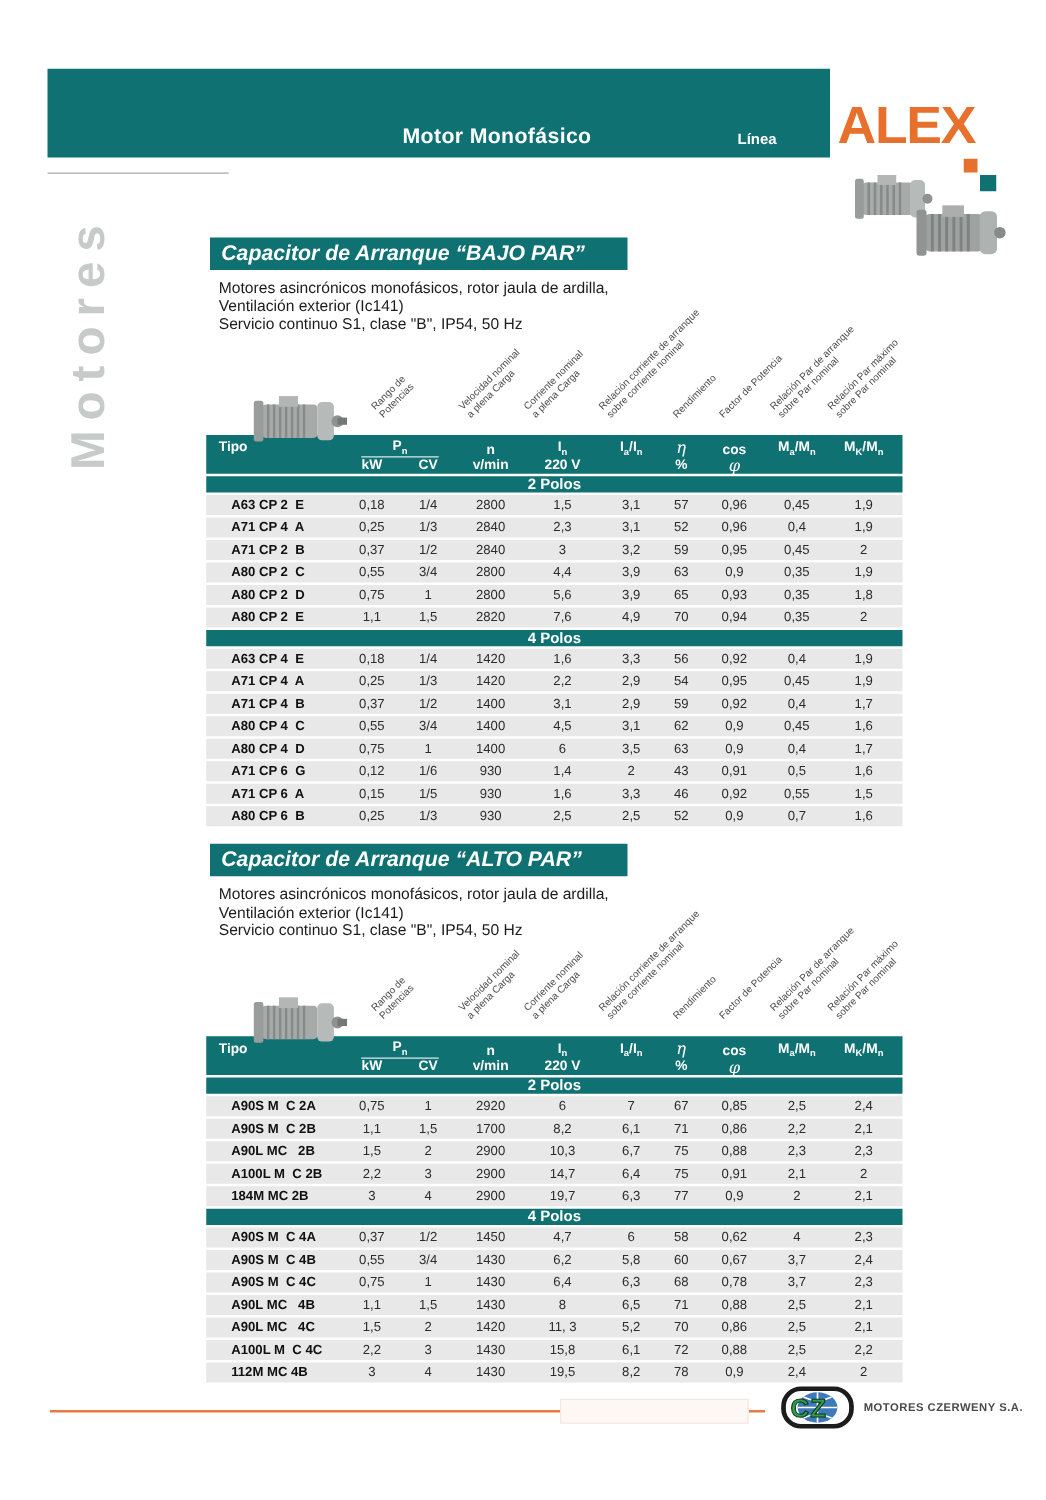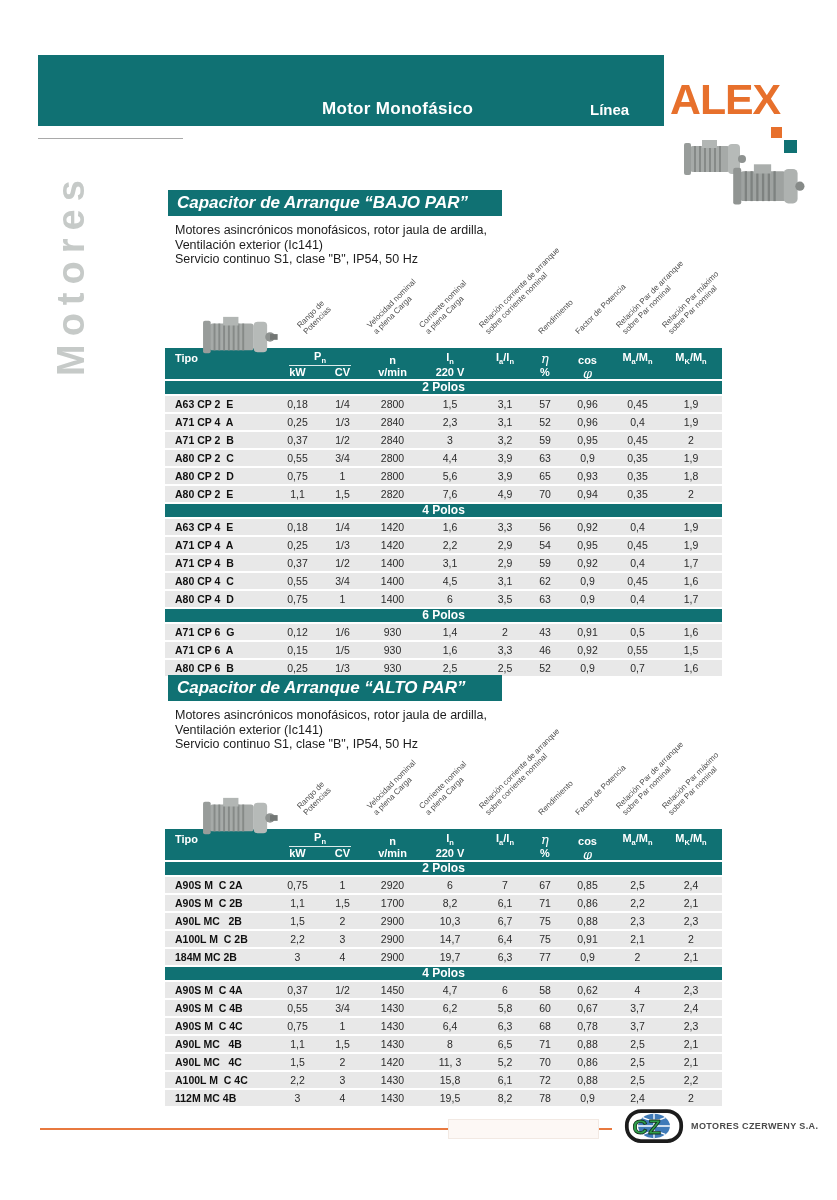--- a/index.html
+++ b/index.html
@@ -8,21 +8,21 @@
     --rowbg:#e8e8e8;
   }
   html,body{margin:0;padding:0;background:#ffffff;}
   .page{
     position:relative;width:837px;height:1200px;margin:0 auto;background:#fff;
     font-family:"Liberation Sans", sans-serif;overflow:hidden;
   }
   
   .top-bar{position:absolute;left:38px;top:55px;width:626px;height:71px;background:var(--teal);}
   .bar-title{position:absolute;left:284px;bottom:7px;color:#fff;font-weight:bold;font-size:17px;letter-spacing:.3px;}
-  .bar-linea{position:absolute;left:552px;bottom:8px;color:#fff;font-weight:bold;font-size:15px;}
+  .bar-linea{position:absolute;left:552px;bottom:8px;color:#fff;font-weight:bold;font-size:12px;}
   .brand{position:absolute;left:670px;top:76px;color:var(--orange);font-weight:bold;font-size:42px;letter-spacing:-1px;transform:scaleX(1.02);transform-origin:left top;}
   .sq-orange{position:absolute;left:771px;top:127px;width:11px;height:11px;background:var(--orange);}
   .sq-teal{position:absolute;left:784px;top:140px;width:13px;height:13px;background:var(--teal);}
   .motors-top{position:absolute;left:676px;top:138px;width:130px;height:72px;}
   .gray-line{position:absolute;left:38px;top:138px;width:145px;height:1px;background:#a9a9a9;}
   .vertical-text{
     position:absolute;left:50px;top:376px;transform:rotate(-90deg);transform-origin:left top;
     font-size:38px;font-weight:bold;letter-spacing:8px;color:#c6cac8;white-space:nowrap;
   }
   
@@ -53,21 +53,21 @@
   .th-pct{grid-column:7;grid-row:2;}
   .th-cos{grid-column:8;grid-row:1;align-self:end;}
   .th-phi{grid-column:8;grid-row:2;font-family:"DejaVu Serif",serif;font-style:italic;font-weight:normal;font-size:13px;}
   .th-ma{grid-column:9;grid-row:1;align-self:end;}
   .th-mk{grid-column:10;grid-row:1;align-self:end;}
   .band{margin-top:2px;height:13px;line-height:13px;background:var(--teal);color:#fff;
         font-weight:bold;font-size:12px;text-align:center;}
   .trow{display:grid;grid-template-columns:110px 45px 45px 55px 60px 50px 30px 55px 45px 62px;
         margin-top:2px;height:16px;background:var(--rowbg);}
   .td{text-align:center;font-size:10.5px;line-height:16px;color:#2b2b2b;}
-  .td-tipo{text-align:left;padding-left:10px;font-weight:bold;color:#101010;white-space:pre;}
+  .td-tipo{text-align:left;padding-left:20px;font-weight:bold;color:#101010;white-space:pre;}
   
   .footer-line{position:absolute;left:40px;top:1128px;width:572px;height:2px;background:#e8793f;}
   .footer-box{position:absolute;left:448px;top:1119px;width:149px;height:18px;background:#fdf8f5;border:1px solid #f2e9e3;}
   .footer-logo{position:absolute;left:624px;top:1107px;width:60px;height:38px;}
   .footer-company{position:absolute;left:691px;top:1121px;font-size:9px;font-weight:bold;color:#4a4a4a;letter-spacing:.4px;}
 </style>
 </head>
 <body>
 
 <div class="page">
@@ -315,21 +315,20 @@
               <div class="td">0,75</div>
               <div class="td">1</div>
               <div class="td">1400</div>
               <div class="td">6</div>
               <div class="td">3,5</div>
               <div class="td">63</div>
               <div class="td">0,9</div>
               <div class="td">0,4</div>
               <div class="td">1,7</div>
             </div>
-            <div class="band">6 Polos</div>
             <div class="trow">
               <div class="td td-tipo">A71 CP 6  G</div>
               <div class="td">0,12</div>
               <div class="td">1/6</div>
               <div class="td">930</div>
               <div class="td">1,4</div>
               <div class="td">2</div>
               <div class="td">43</div>
               <div class="td">0,91</div>
               <div class="td">0,5</div>

